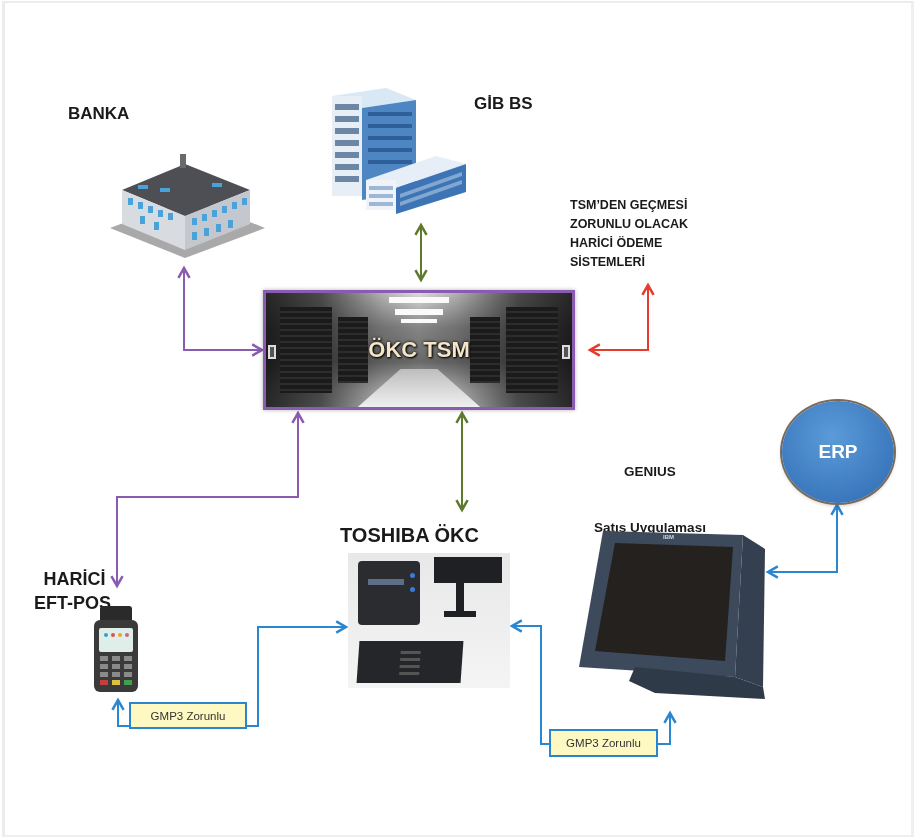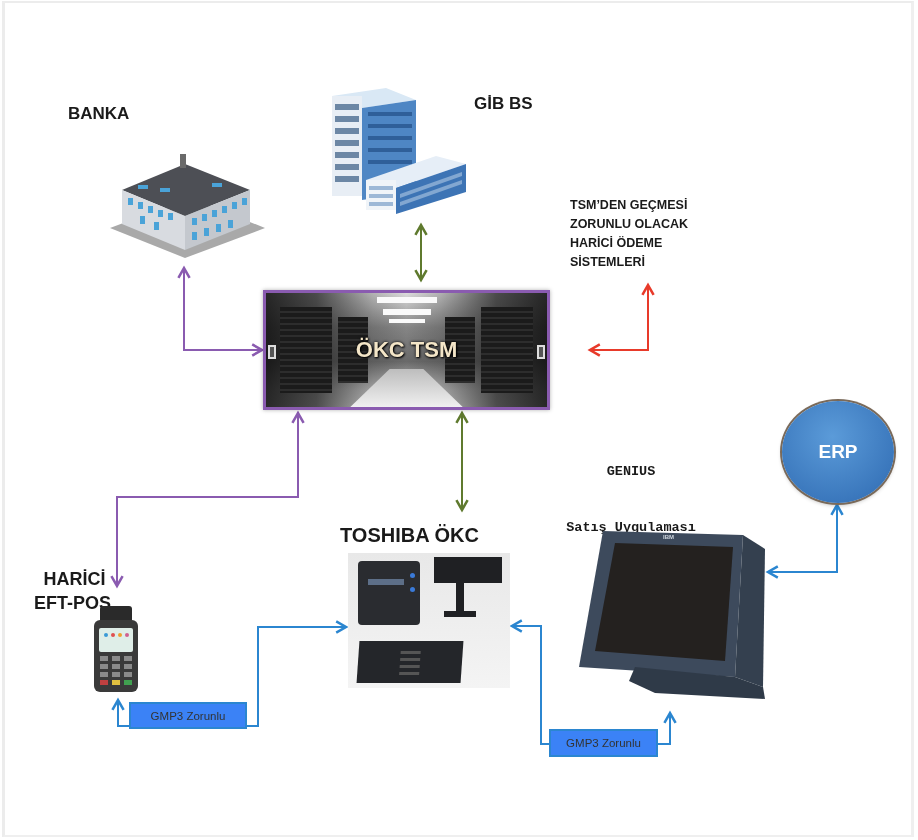--- a/index.html
+++ b/index.html
@@ -4,22 +4,22 @@
 <style>
   html, body { margin:0; padding:0; background:#ffffff; }
   body { width:918px; height:840px; position:relative; overflow:hidden; font-family:"Liberation Sans", sans-serif; }
   .frame { position:absolute; left:2px; top:1px; width:912px; height:836px; border-left:3px solid #ececec; border-top:2px solid #ececec; border-right:3px solid #efefef; border-bottom:2px solid #efefef; box-sizing:border-box; }
   .lbl { position:absolute; font-weight:bold; color:#1a1a1a; font-family:"Liberation Sans", sans-serif; white-space:nowrap; }
   .lbl-lg { font-size:19px; }
   .lbl-md { font-size:15px; }
   .lbl-sm { font-size:12.5px; text-align:left; line-height:19px; }
   .lbl-genius { font-size:13.5px; font-weight:bold; text-align:center; line-height:20px; }
   svg.wires { position:absolute; left:0; top:0; }
-  .gmp-box { position:absolute; border:2px solid #2b86d0; background:#3b82f6; color:#333; font-size:11.5px; padding:0; display:flex; align-items:center; justify-content:center; box-sizing:border-box; }
-  .tsm { position:absolute; left:263px; top:290px; width:287px; height:120px; border:3px solid #8a5bb0; box-sizing:border-box; overflow:hidden;
+  .gmp-box { position:absolute; border:2px solid #2b86d0; background:#fef9c3; color:#333; font-size:11.5px; padding:0; display:flex; align-items:center; justify-content:center; box-sizing:border-box; }
+  .tsm { position:absolute; left:263px; top:290px; width:312px; height:120px; border:3px solid #8a5bb0; box-sizing:border-box; overflow:hidden;
     background:
       linear-gradient(90deg, rgba(20,20,20,0.9) 0%, rgba(50,50,50,0.85) 18%, rgba(120,120,120,0.4) 38%, rgba(230,230,230,0.2) 50%, rgba(120,120,120,0.4) 62%, rgba(50,50,50,0.85) 82%, rgba(20,20,20,0.9) 100%),
       linear-gradient(180deg, #d9d9d9 0%, #6e6e6e 30%, #4a4a4a 60%, #bdbdbd 85%, #e4e4e4 100%);
     box-shadow: 0 0 4px rgba(0,0,0,0.3); }
   .tsm .ceil { position:absolute; background:#fafafa; height:6px; left:50%; transform:translateX(-50%); }
   .tsm .floor { position:absolute; left:30%; right:30%; bottom:0; height:38px; background:linear-gradient(180deg, #bdbdbd, #f0f0f0); clip-path:polygon(35% 0, 65% 0, 100% 100%, 0 100%); }
   .tsm .rack { position:absolute; top:14px; bottom:14px; background:repeating-linear-gradient(180deg,#1b1b1b 0 4px,#2d2d2d 4px 6px); }
   .tsm .handle { position:absolute; width:8px; height:14px; border:2px solid #ddd; top:52px; box-sizing:border-box; background:#555; }
   .tsm-title { position:absolute; left:0; right:0; top:44px; text-align:center; font-size:22px; font-weight:bold; color:#f4e6c8; text-shadow:0 0 3px #000, 1px 1px 2px #000; font-family:"Liberation Sans", sans-serif; }
   .erp { position:absolute; left:782px; top:401px; width:112px; height:102px; border-radius:50%; background:radial-gradient(circle at 45% 35%, #5b9bd9, #3b78bd 70%, #2f67a8); box-shadow: 0 0 0 2px #7a6a5a, 0 2px 4px rgba(0,0,0,0.3); display:flex; align-items:center; justify-content:center; color:#fff; font-weight:bold; font-size:19px; }
@@ -189,21 +189,21 @@
       <rect x="32" y="66" width="8" height="5"></rect>
   </g>
   <rect x="8" y="74" width="8" height="5" fill="#c04040"></rect>
     <rect x="20" y="74" width="8" height="5" fill="#e0c040"></rect>
     <rect x="32" y="74" width="8" height="5" fill="#40a050"></rect>
 </svg>
 
 <div class="gmp-box" style="left:129px;top:702px;width:118px;height:27px;">GMP3 Zorunlu</div>
 <div class="gmp-box" style="left:549px;top:729px;width:109px;height:28px;">GMP3 Zorunlu</div>
 
-<div class="lbl lbl-genius" style="left:561px;top:462px;width:140px;font-family:Liberation Mono, monospace;">
+<div class="lbl lbl-genius" style="left:580px;top:462px;width:140px;">
   <div>GENIUS</div>
   <div style="font-weight:bold;margin-top:36px;">Satış Uygulaması</div>
 </div>
 <div style="position:absolute;left:575px;top:527px;width:195px;height:175px;">
   <svg width="195" height="175">
     <polygon points="28,4 168,8 160,150 4,140" fill="#3d4a5c"></polygon>
     <polygon points="40,16 158,20 150,134 20,124" fill="#24211f"></polygon>
     <polygon points="168,8 190,22 188,160 160,150" fill="#34404f"></polygon>
     <polygon points="60,140 160,150 188,160 190,172 80,166 54,154" fill="#2f3a48"></polygon>
   </svg>

